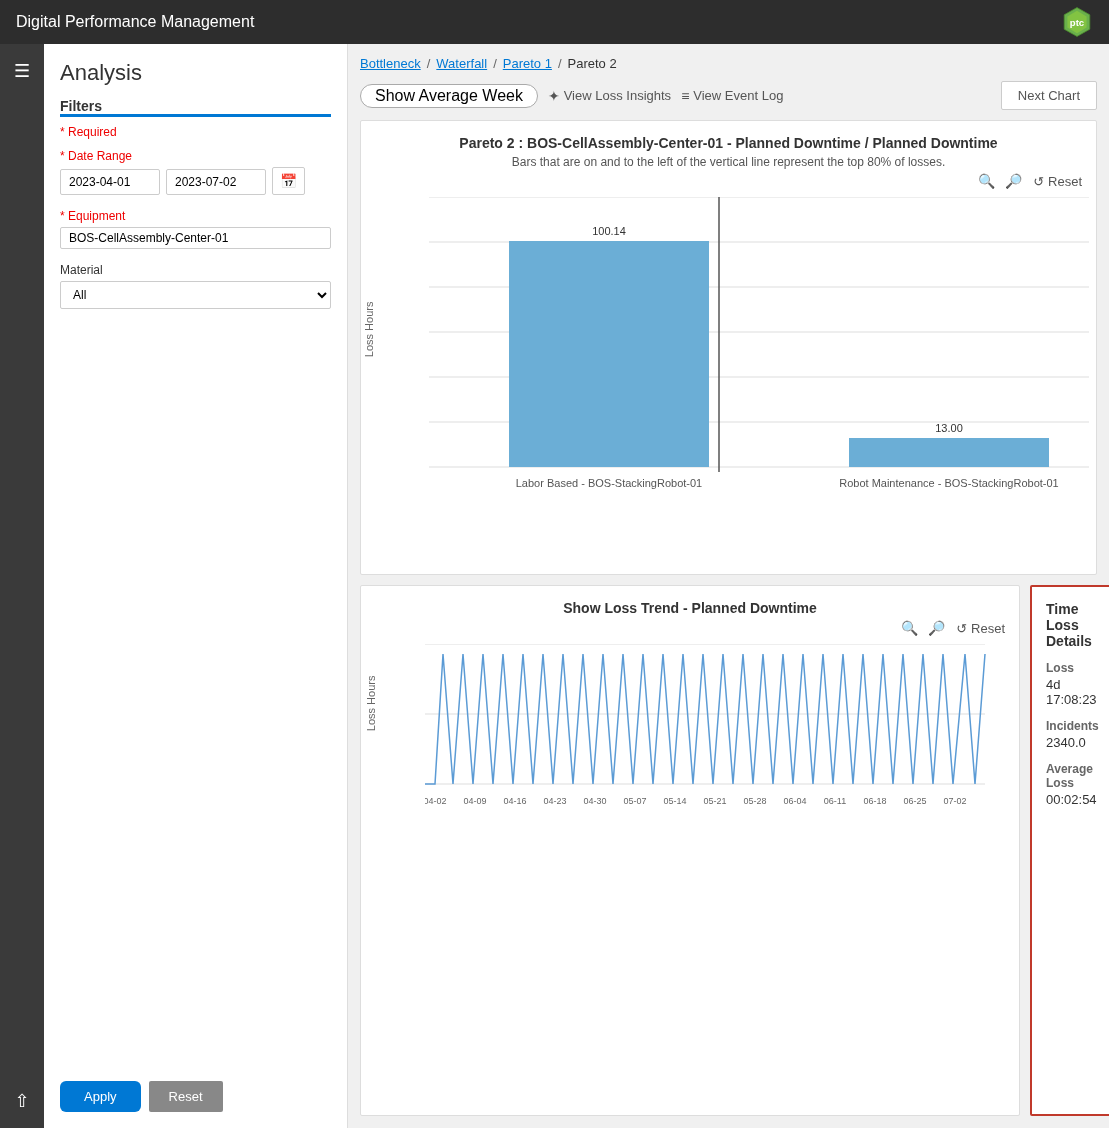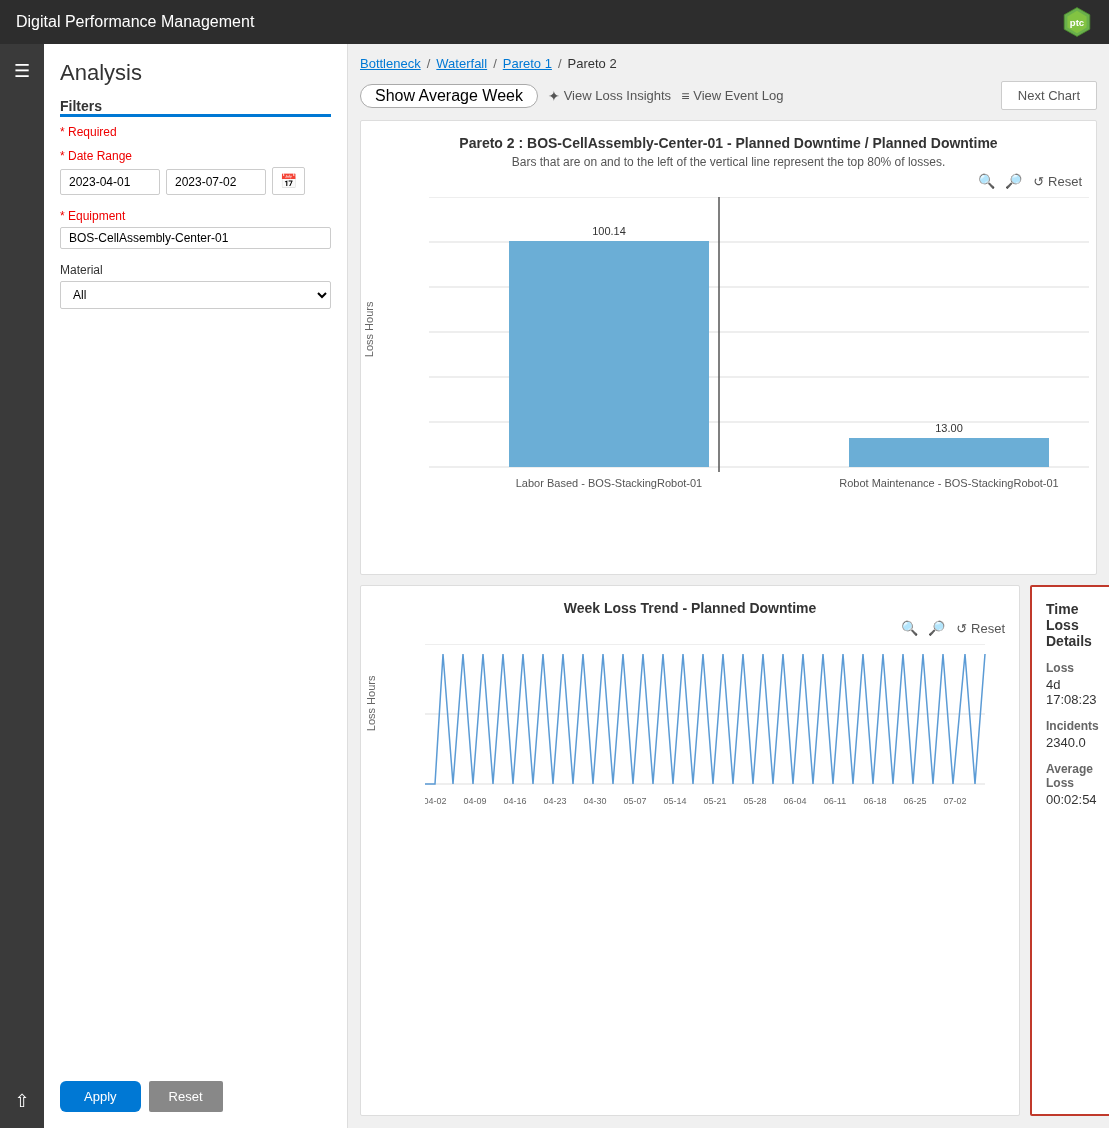--- a/index.html
+++ b/index.html
@@ -430,21 +430,21 @@
 
           <text x="180" y="290" text-anchor="middle" font-size="11" fill="#555">Labor Based - BOS-StackingRobot-01</text>
           <text x="520" y="290" text-anchor="middle" font-size="11" fill="#555">Robot Maintenance - BOS-StackingRobot-01</text>
         </svg>
       </div>
     </div>
 
     <div class="bottom-section">
 
       <div class="trend-card">
-        <div class="chart-title">Week Loss Trend - Planned Downtime</div>
+        <div class="chart-title">Show Loss Trend - Planned Downtime</div>
         <div class="chart-controls">
           <button class="chart-control-btn">🔍</button>
           <button class="chart-control-btn">🔎</button>
           <button class="chart-reset-btn">↺ <span>Reset</span></button>
         </div>
 
         <div style="position:relative; padding-left:50px; padding-bottom:40px;">
           <div style="position:absolute; left:-4px; top:50%; transform:rotate(-90deg) translateX(50%); font-size:11px; color:#666; white-space:nowrap; transform-origin: left center;">Loss Hours</div>
           <svg width="580" height="175">
 

